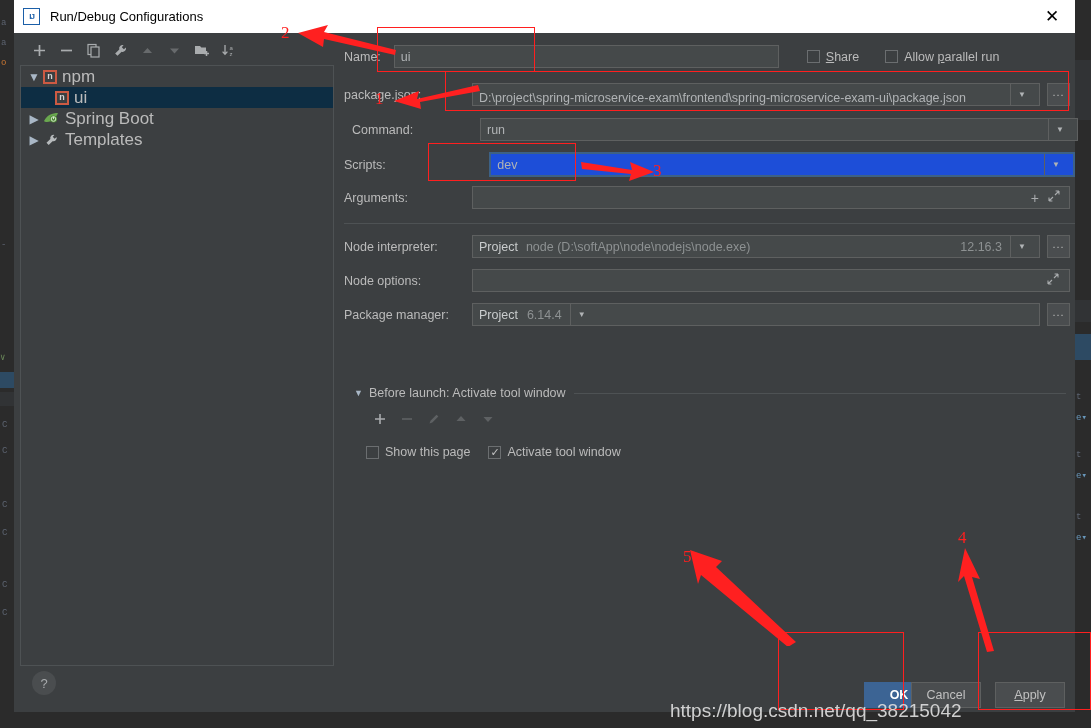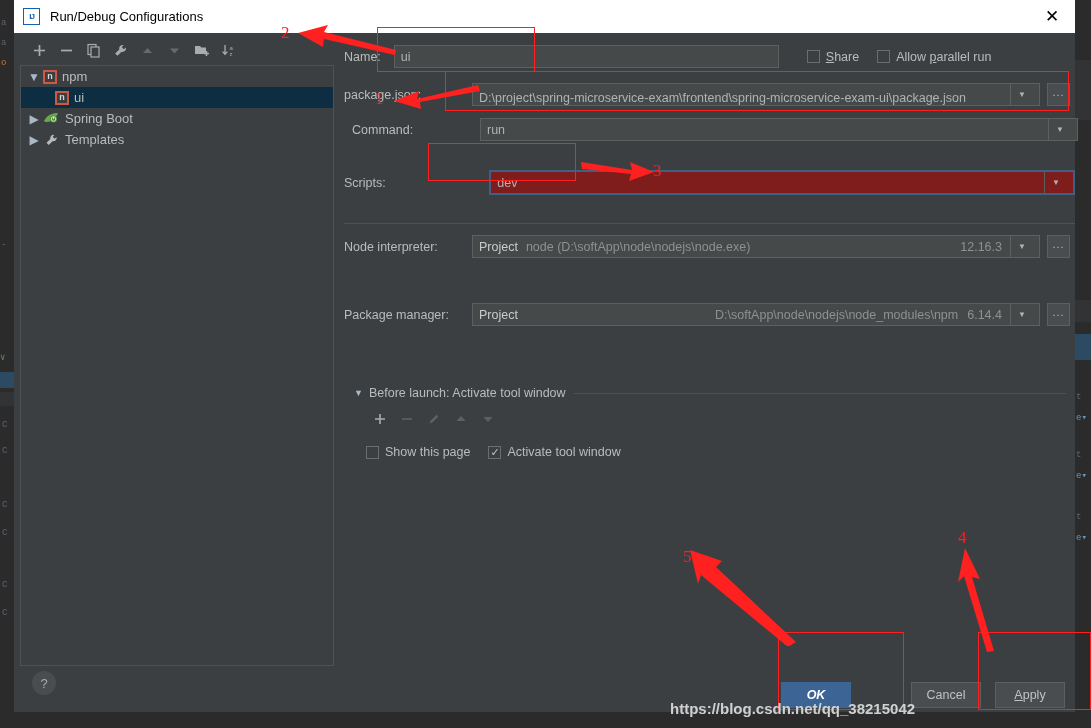--- a/index.html
+++ b/index.html
@@ -53,34 +53,34 @@
   }
   .tree-row{height:21px;display:flex;align-items:center;padding-left:4px;box-sizing:border-box;cursor:pointer;}
   .tree-row.selected{background:#0d2d43;}
   .tree-row.indent{padding-left:34px;}
   .twisty{width:18px;height:18px;display:flex;align-items:center;justify-content:center;color:#a9b7c6;}
   .npm-ico{
     width:14px;height:14px;border:2px solid #cc5a43;box-sizing:border-box;
     display:flex;align-items:center;justify-content:center;margin-right:5px;
     font-size:9px;font-weight:bold;color:#d6d6d6;line-height:1;background:#3c3f41;
   }
-  .tree-label{font-size:13px;color:#bbbbbb;}
+  .tree-label{font-size:17px;color:#bbbbbb;}
   .spring-ico{width:17px;height:15px;margin-right:5px;position:relative;}
   .wrench-ico{width:17px;height:15px;margin-right:5px;display:flex;align-items:center;justify-content:center;}
 
   
   #right-pane{position:absolute;left:330px;top:0;width:731px;height:662px;}
 
   .row{position:absolute;display:flex;align-items:center;}
   .lbl{color:#bbbbbb;font-size:12.5px;white-space:nowrap;}
   .field{
     background:#45494a;border:1px solid #5e6060;box-sizing:border-box;
     height:23px;display:flex;align-items:center;padding:0 6px;color:#b0b3b5;font-size:12.5px;
   }
-  .field.focus{border:2px solid #3d6185;background:#7f1d1d;margin-left:20px;}
+  .field.focus{border:2px solid #3d6185;background:#1d4ed8;margin-left:20px;}
   .combo-arrow{
     width:22px;height:100%;display:flex;align-items:center;justify-content:center;
     border-left:1px solid #5e6060;margin-left:auto;color:#b0b3b5;font-size:8px;
   }
   .browse-btn{
     width:23px;height:23px;background:#4a4d4f;border:1px solid #5e6060;box-sizing:border-box;
     display:flex;align-items:center;justify-content:center;color:#b9b9b9;font-size:11px;cursor:pointer;
     letter-spacing:1px;line-height:6px;padding-bottom:5px;
   }
 
@@ -115,22 +115,22 @@
   }
   #ok-btn{background:#3c6494;border:1px solid #3c6494;color:#ffffff;font-weight:bold;}
   #cancel-btn{background:#4a4d4f;border:1px solid #5e6060;color:#c0c0c0;}
   #apply-btn{background:#4a4d4f;border:1px solid #5e6060;color:#c0c0c0;}
 
   
   .ann-box{position:absolute;border:1.6px solid #ff1f1f;box-sizing:border-box;pointer-events:none;}
   .ann-num{position:absolute;color:#ff1f1f;font-size:17px;font-family:"Liberation Serif","DejaVu Serif",serif;pointer-events:none;}
   .ann-arrow{position:absolute;pointer-events:none;}
   #watermark{
-    position:absolute;left:670px;top:700px;color:#dcdcdc;font-size:15px;
-    font-family:"Liberation Sans",sans-serif;opacity:.93;pointer-events:none;white-space:nowrap;font-weight:bold;
+    position:absolute;left:670px;top:700px;color:#dcdcdc;font-size:19px;
+    font-family:"Liberation Sans",sans-serif;opacity:.93;pointer-events:none;white-space:nowrap;
   }
   #bottom-bar{position:absolute;left:0;top:712px;width:1091px;height:16px;background:#2b2b2b;}
 </style>
 </head>
 <body>
 
 <div id="ide-bg">
   <div class="bg-frag" style="left:1px;top:18px;">a</div>
   <div class="bg-frag" style="left:1px;top:38px;">a</div>
   <div class="bg-frag" style="left:1px;top:58px;color:#cc7832;">o</div>
@@ -255,21 +255,21 @@
 
     <div id="right-pane">
 
       <div class="row" style="left:0;top:12px;width:731px;">
         <span class="lbl">Name:</span>
         <div class="field" style="width:385px;margin-left:13px;">ui</div>
         <span style="display:flex;align-items:center;margin-left:28px;">
           <span class="chkbox"></span>
           <span class="lbl"><span class="mn">S</span>hare</span>
         </span>
-        <span style="display:flex;align-items:center;margin-left:18px;">
+        <span style="display:flex;align-items:center;margin-left:26px;">
           <span class="chkbox"></span>
           <span class="lbl">Allow <span class="mn">p</span>arallel run</span>
         </span>
       </div>
 
       <div class="row" style="left:0;top:50px;width:731px;">
         <span class="lbl" style="width:128px;">package.json:</span>
         <div class="field" style="width:568px;align-items:flex-end;">
           <span>D:\project\spring-microservice-exam\frontend\spring-microservice-exam-ui\package.json</span>
           <span class="combo-arrow">▼</span>
@@ -278,48 +278,72 @@
       </div>
 
       <div class="row" style="left:8px;top:85px;width:731px;">
         <span class="lbl" style="width:128px;">Command:</span>
         <div class="field" style="width:598px;">
           <span>run</span>
           <span class="combo-arrow">▼</span>
         </div>
       </div>
 
-      <div class="row" style="left:0;top:137px;width:731px;align-items:center;">
+      <div class="row" style="left:0;top:119px;width:731px;align-items:center;">
         <span class="lbl" style="width:128px;">Scripts:</span>
         <div class="field focus" style="width:598px;height:25px;">
           <span>dev</span>
           <span class="combo-arrow">▼</span>
         </div>
       </div>
 
+      <div class="row" style="left:0;top:153px;width:731px;">
+        <span class="lbl" style="width:128px;">Arguments:</span>
+        <div class="field" style="width:598px;">
+          <span></span>
+          <span style="margin-left:auto;display:flex;align-items:center;gap:9px;padding-right:3px;">
+            <span style="color:#a9acae;font-size:14px;line-height:1;">+</span>
+            <span>
+              <svg width="12" height="12" viewBox="0 0 12 12">
+                <path d="M11 1L7 5M11 1v3.4M11 1H7.6M1 11l4-4M1 11V7.6M1 11h3.4" stroke="#a9acae" stroke-width="1.1" fill="none"></path>
+              </svg>
+            </span>
+          </span>
+        </div>
+      </div>
 
       <div style="position:absolute;left:0;top:190px;width:731px;height:1px;background:#4e5254;"></div>
 
       <div class="row" style="left:0;top:202px;width:731px;">
         <span class="lbl" style="width:128px;">Node interpreter:</span>
         <div class="field" style="width:568px;">
           <span style="color:#c9cccd;">Project</span>
           <span style="color:#8d9192;margin-left:8px;">node (D:\softApp\node\nodejs\node.exe)</span>
           <span style="color:#8d9192;margin-left:auto;padding-right:8px;">12.16.3</span>
           <span class="combo-arrow" style="margin-left:0;">▼</span>
         </div>
         <div class="browse-btn" style="margin-left:7px;">...</div>
       </div>
 
+      <div class="row" style="left:0;top:236px;width:731px;">
+        <span class="lbl" style="width:128px;">Node options:</span>
+        <div class="field" style="width:598px;">
+          <span></span>
+          <span style="margin-left:auto;padding-right:4px;">
+            <svg width="12" height="12" viewBox="0 0 12 12">
+              <path d="M11 1L7 5M11 1v3.4M11 1H7.6M1 11l4-4M1 11V7.6M1 11h3.4" stroke="#a9acae" stroke-width="1.1" fill="none"></path>
+            </svg>
+          </span>
+        </div>
+      </div>
 
       <div class="row" style="left:0;top:270px;width:731px;">
         <span class="lbl" style="width:128px;">Package manager:</span>
         <div class="field" style="width:568px;">
           <span style="color:#c9cccd;">Project</span>
-          <span style="color:#8d9192;margin-left:auto;">D:\softApp\node\nodejs\node_modules\npm</span>
           <span style="color:#8d9192;margin-left:9px;padding-right:8px;">6.14.4</span>
           <span class="combo-arrow" style="margin-left:0;">▼</span>
         </div>
         <div class="browse-btn" style="margin-left:7px;">...</div>
       </div>
 
 
       <div id="before-launch">
         <div id="bl-header">
           <span class="tw">▼</span>
@@ -359,21 +383,21 @@
           <span class="chkbox checked" style="margin-left:18px;"></span>
           <span class="lbl">Activate tool window</span>
         </div>
       </div>
 
     </div>
   </div>
 
   <div id="footer">
     <div id="help-btn">?</div>
-    <div class="dlg-btn" id="ok-btn" style="left:767px;top:-13px;width:68px;font-style:italic;">OK</div>
+    <div class="dlg-btn" id="ok-btn" style="left:850px;top:-13px;width:68px;">OK</div>
     <div class="dlg-btn" id="cancel-btn" style="left:897px;top:-13px;width:70px;">Cancel</div>
     <div class="dlg-btn" id="apply-btn" style="left:981px;top:-13px;width:70px;"><span class="mn">A</span>pply</div>
   </div>
 </div>
 
 <div id="bottom-bar"></div>
 
 <div>
 
   <div class="ann-box" style="left:377px;top:27px;width:158px;height:45px;"></div>

